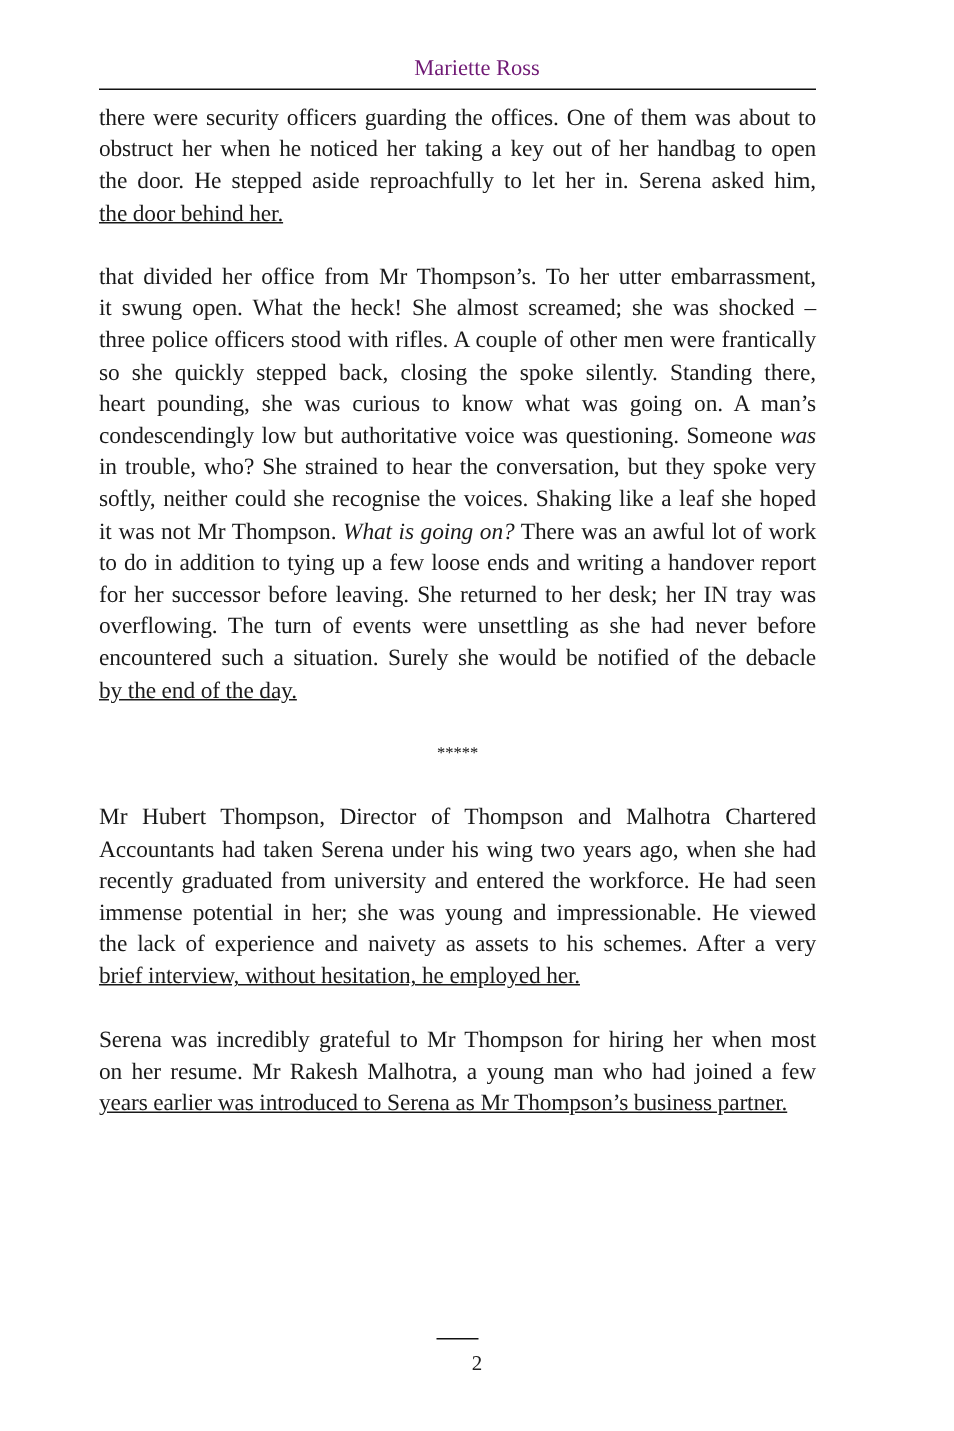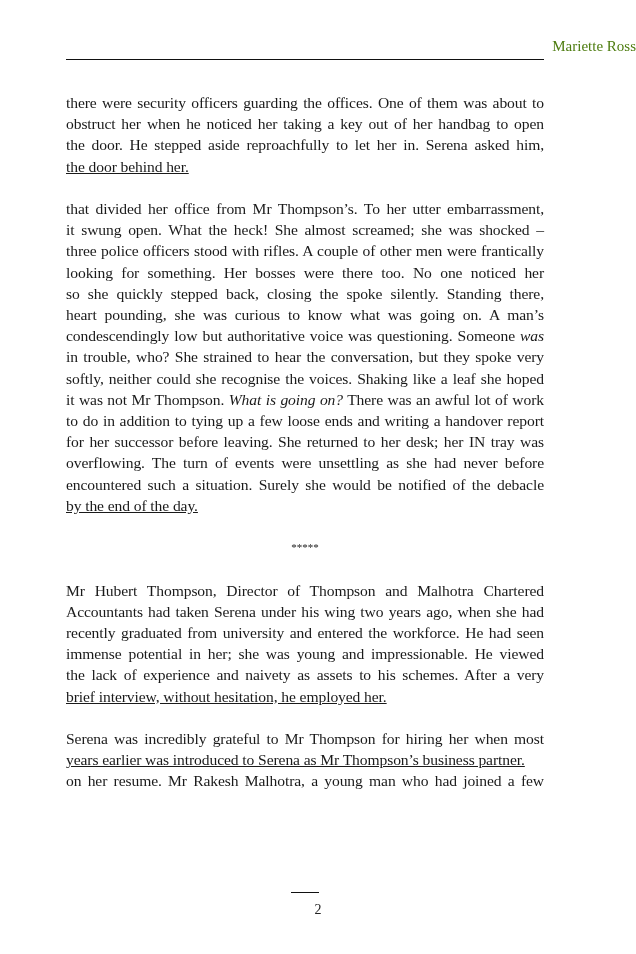--- a/index.html
+++ b/index.html
@@ -13,36 +13,36 @@
       position: relative;
       overflow: hidden;
       font-family: "Liberation Serif", "DejaVu Serif", serif;
       color: #1a1a1a;
     }
     .header-title {
       position: absolute;
       top: 36px;
       left: 0;
       width: 636px;
-      text-align: right;
+      text-align: center;
       font-size: 15px;
       line-height: 20px;
-      color: #4d7c0f;
+      color: #701a75;
     }
     .header-rule {
       position: absolute;
       top: 59px;
       left: 66px;
       width: 478px;
       height: 0;
       border-top: 1.3px solid #111;
     }
     .body-text {
       position: absolute;
-      top: 92px;
+      top: 68px;
       left: 66px;
       width: 478px;
       font-size: 15.6px;
       line-height: 21.2px;
       text-align: justify;
       letter-spacing: -0.1px;
     }
     .para {
       margin: 0 0 21.2px 0;
       text-align: justify;
@@ -94,21 +94,20 @@
       <p class="para">
         <span class="line"><span>there were security officers guarding the offices. One of them was about to</span></span>
         <span class="line"><span>obstruct her when he noticed her taking a key out of her handbag to open</span></span>
         <span class="line"><span>the door. He stepped aside reproachfully to let her in. Serena asked him,</span></span>
         <span class="line last"><span>the door behind her.</span></span>
       </p>
       <p class="para">
         <span class="line"><span>that divided her office from Mr Thompson’s. To her utter embarrassment,</span></span>
         <span class="line"><span>it swung open. What the heck! She almost screamed; she was shocked –</span></span>
         <span class="line"><span>three police officers stood with rifles. A couple of other men were frantically</span></span>
-        <span class="line"><span>looking for something. Her bosses were there too. No one noticed her</span></span>
         <span class="line"><span>so she quickly stepped back, closing the spoke silently. Standing there,</span></span>
         <span class="line"><span>heart pounding, she was curious to know what was going on. A man’s</span></span>
         <span class="line"><span>condescendingly low but authoritative voice was questioning. Someone </span><em>was</em></span>
         <span class="line"><span>in trouble, who? She strained to hear the conversation, but they spoke very</span></span>
         <span class="line"><span>softly, neither could she recognise the voices. Shaking like a leaf she hoped</span></span>
         <span class="line"><span>it was not Mr Thompson. </span><em>What is going on?</em><span> There was an awful lot of work</span></span>
         <span class="line"><span>to do in addition to tying up a few loose ends and writing a handover report</span></span>
         <span class="line"><span>for her successor before leaving. She returned to her desk; her IN tray was</span></span>
         <span class="line"><span>overflowing. The turn of events were unsettling as she had never before</span></span>
         <span class="line"><span>encountered such a situation. Surely she would be notified of the debacle</span></span>
@@ -120,20 +119,20 @@
       <p class="para">
         <span class="line"><span>Mr Hubert Thompson, Director of Thompson and Malhotra Chartered</span></span>
         <span class="line"><span>Accountants had taken Serena under his wing two years ago, when she had</span></span>
         <span class="line"><span>recently graduated from university and entered the workforce. He had seen</span></span>
         <span class="line"><span>immense potential in her; she was young and impressionable. He viewed</span></span>
         <span class="line"><span>the lack of experience and naivety as assets to his schemes. After a very</span></span>
         <span class="line last"><span>brief interview, without hesitation, he employed her.</span></span>
       </p>
       <p class="para">
         <span class="line"><span>Serena was incredibly grateful to Mr Thompson for hiring her when most</span></span>
+        <span class="line"><span>on her resume. Mr Rakesh Malhotra, a young man who had joined a few</span></span>
         <span class="line last"><span>years earlier was introduced to Serena as Mr Thompson’s business partner.</span></span>
-        <span class="line"><span>on her resume. Mr Rakesh Malhotra, a young man who had joined a few</span></span>
       </p>
     </div>
 </div>
 
 <div class="footer-rule"></div>
 <div class="page-number">2</div>
 
 </body></html>

